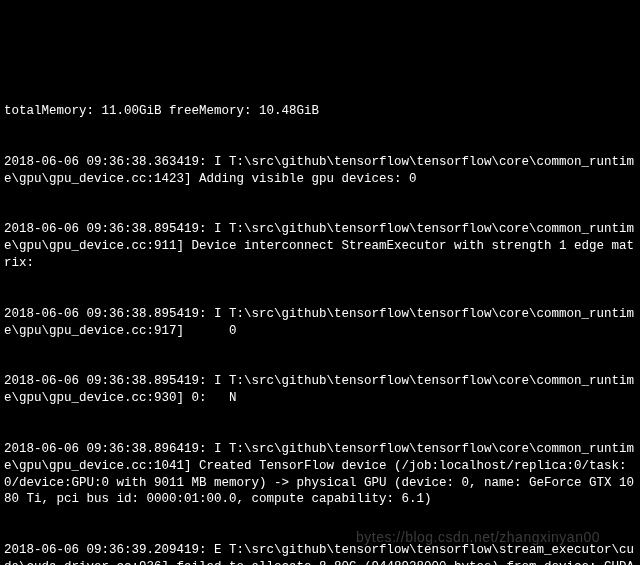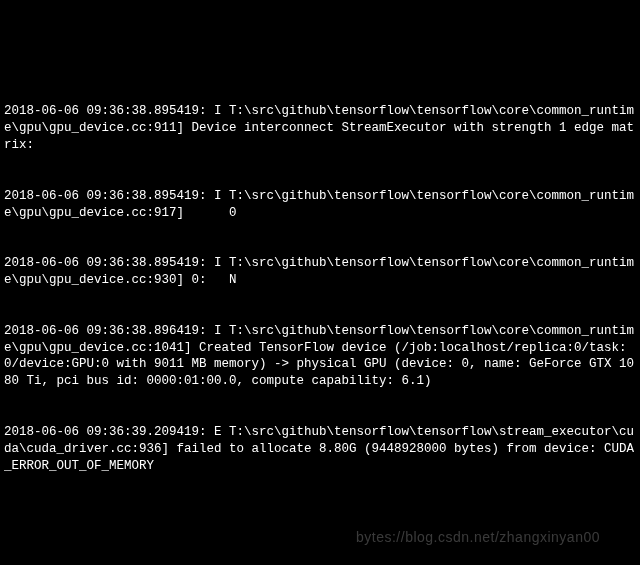--- a/index.html
+++ b/index.html
@@ -28,20 +28,22 @@
     letter-spacing: 0.5px;
     pointer-events: none;
   }
 </style>
 </head>
 <body>
 
 
 
 <div class="term">
+  <span class="line">totalMemory: 11.00GiB freeMemory: 10.48GiB</span>
+  <span class="line">2018-06-06 09:36:38.363419: I T:\src\github\tensorflow\tensorflow\core\common_runtime\gpu\gpu_device.cc:1423] Adding visible gpu devices: 0</span>
   <span class="line">2018-06-06 09:36:38.895419: I T:\src\github\tensorflow\tensorflow\core\common_runtime\gpu\gpu_device.cc:911] Device interconnect StreamExecutor with strength 1 edge matrix:</span>
   <span class="line">2018-06-06 09:36:38.895419: I T:\src\github\tensorflow\tensorflow\core\common_runtime\gpu\gpu_device.cc:917]      0</span>
   <span class="line">2018-06-06 09:36:38.895419: I T:\src\github\tensorflow\tensorflow\core\common_runtime\gpu\gpu_device.cc:930] 0:   N</span>
   <span class="line">2018-06-06 09:36:38.896419: I T:\src\github\tensorflow\tensorflow\core\common_runtime\gpu\gpu_device.cc:1041] Created TensorFlow device (/job:localhost/replica:0/task:0/device:GPU:0 with 9011 MB memory) -&gt; physical GPU (device: 0, name: GeForce GTX 1080 Ti, pci bus id: 0000:01:00.0, compute capability: 6.1)</span>
   <span class="line">2018-06-06 09:36:39.209419: E T:\src\github\tensorflow\tensorflow\stream_executor\cuda\cuda_driver.cc:936] failed to allocate 8.80G (9448928000 bytes) from device: CUDA_ERROR_OUT_OF_MEMORY</span>
   
   
   
   
   

